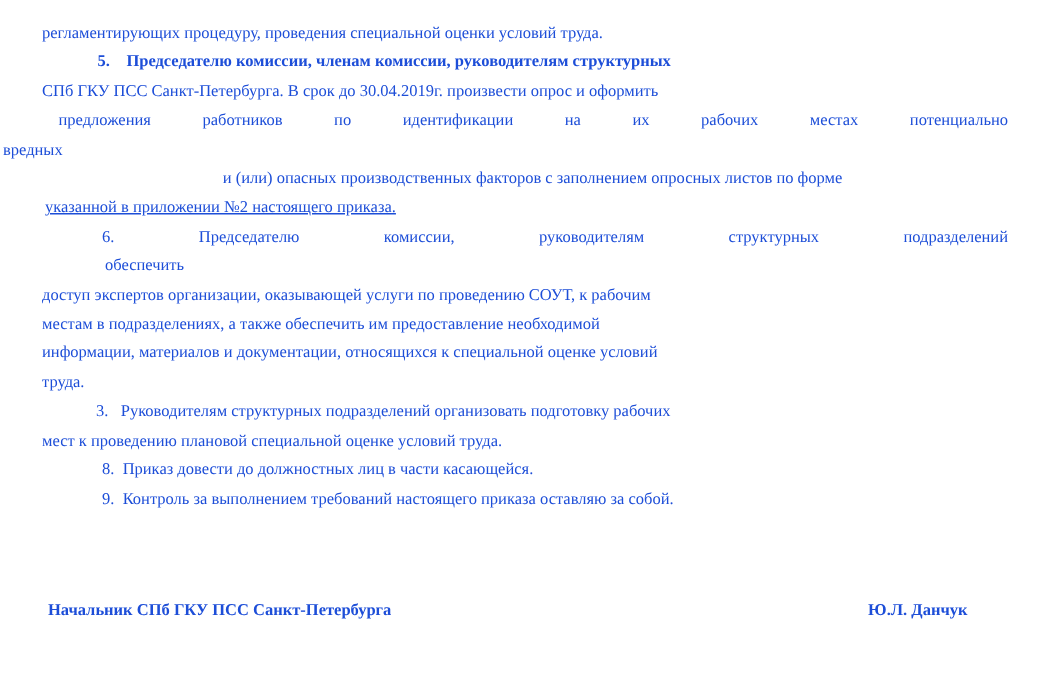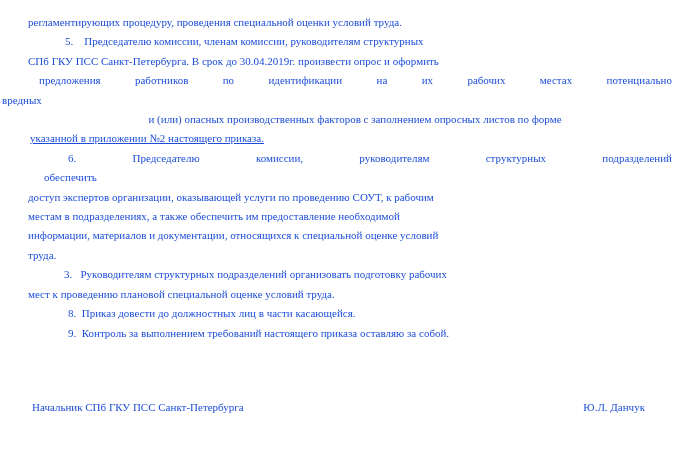--- a/index.html
+++ b/index.html
@@ -22,36 +22,36 @@
   .ln {
     margin-left: 28px;
     white-space: pre;
   }
   .ml2  { margin-left: 2px; }
   .ml10 { margin-left: 10px; text-align: center; }
   .ml30 { margin-left: 30px; text-decoration: underline; }
   .ml39 { margin-left: 39px; }
   .ml62 { margin-left: 68px; }
   .ml64 { margin-left: 64px; }
-  .ml65 { margin-left: 65px; }
-  .ml83 { margin-left: 44px; }
+  .ml65 { margin-left: 65px; font-weight: bold; }
+  .ml83 { margin-left: 70px; }
   .j {
     white-space: normal;
     text-align: justify;
     text-align-last: justify;
   }
   .w633 { width: 633px; }
   .w604 { width: 604px; }
   .sig {
     margin-top: 55px;
     display: flex;
     justify-content: space-between;
     padding-left: 32px;
     padding-right: 55px;
-    font-weight: normal;
+    font-weight: bold;
     white-space: pre;
   }
 </style>
 </head>
 <body>
 
 <div class="doc">
   <div class="ln">регламентирующих процедуру, проведения специальной оценки условий труда.</div>
   <div class="ln ml65">5.    Председателю комиссии, членам комиссии, руководителям структурных</div>
   <div class="ln">СПб ГКУ ПСС Санкт-Петербурга. В срок до 30.04.2019г. произвести опрос и оформить</div>

